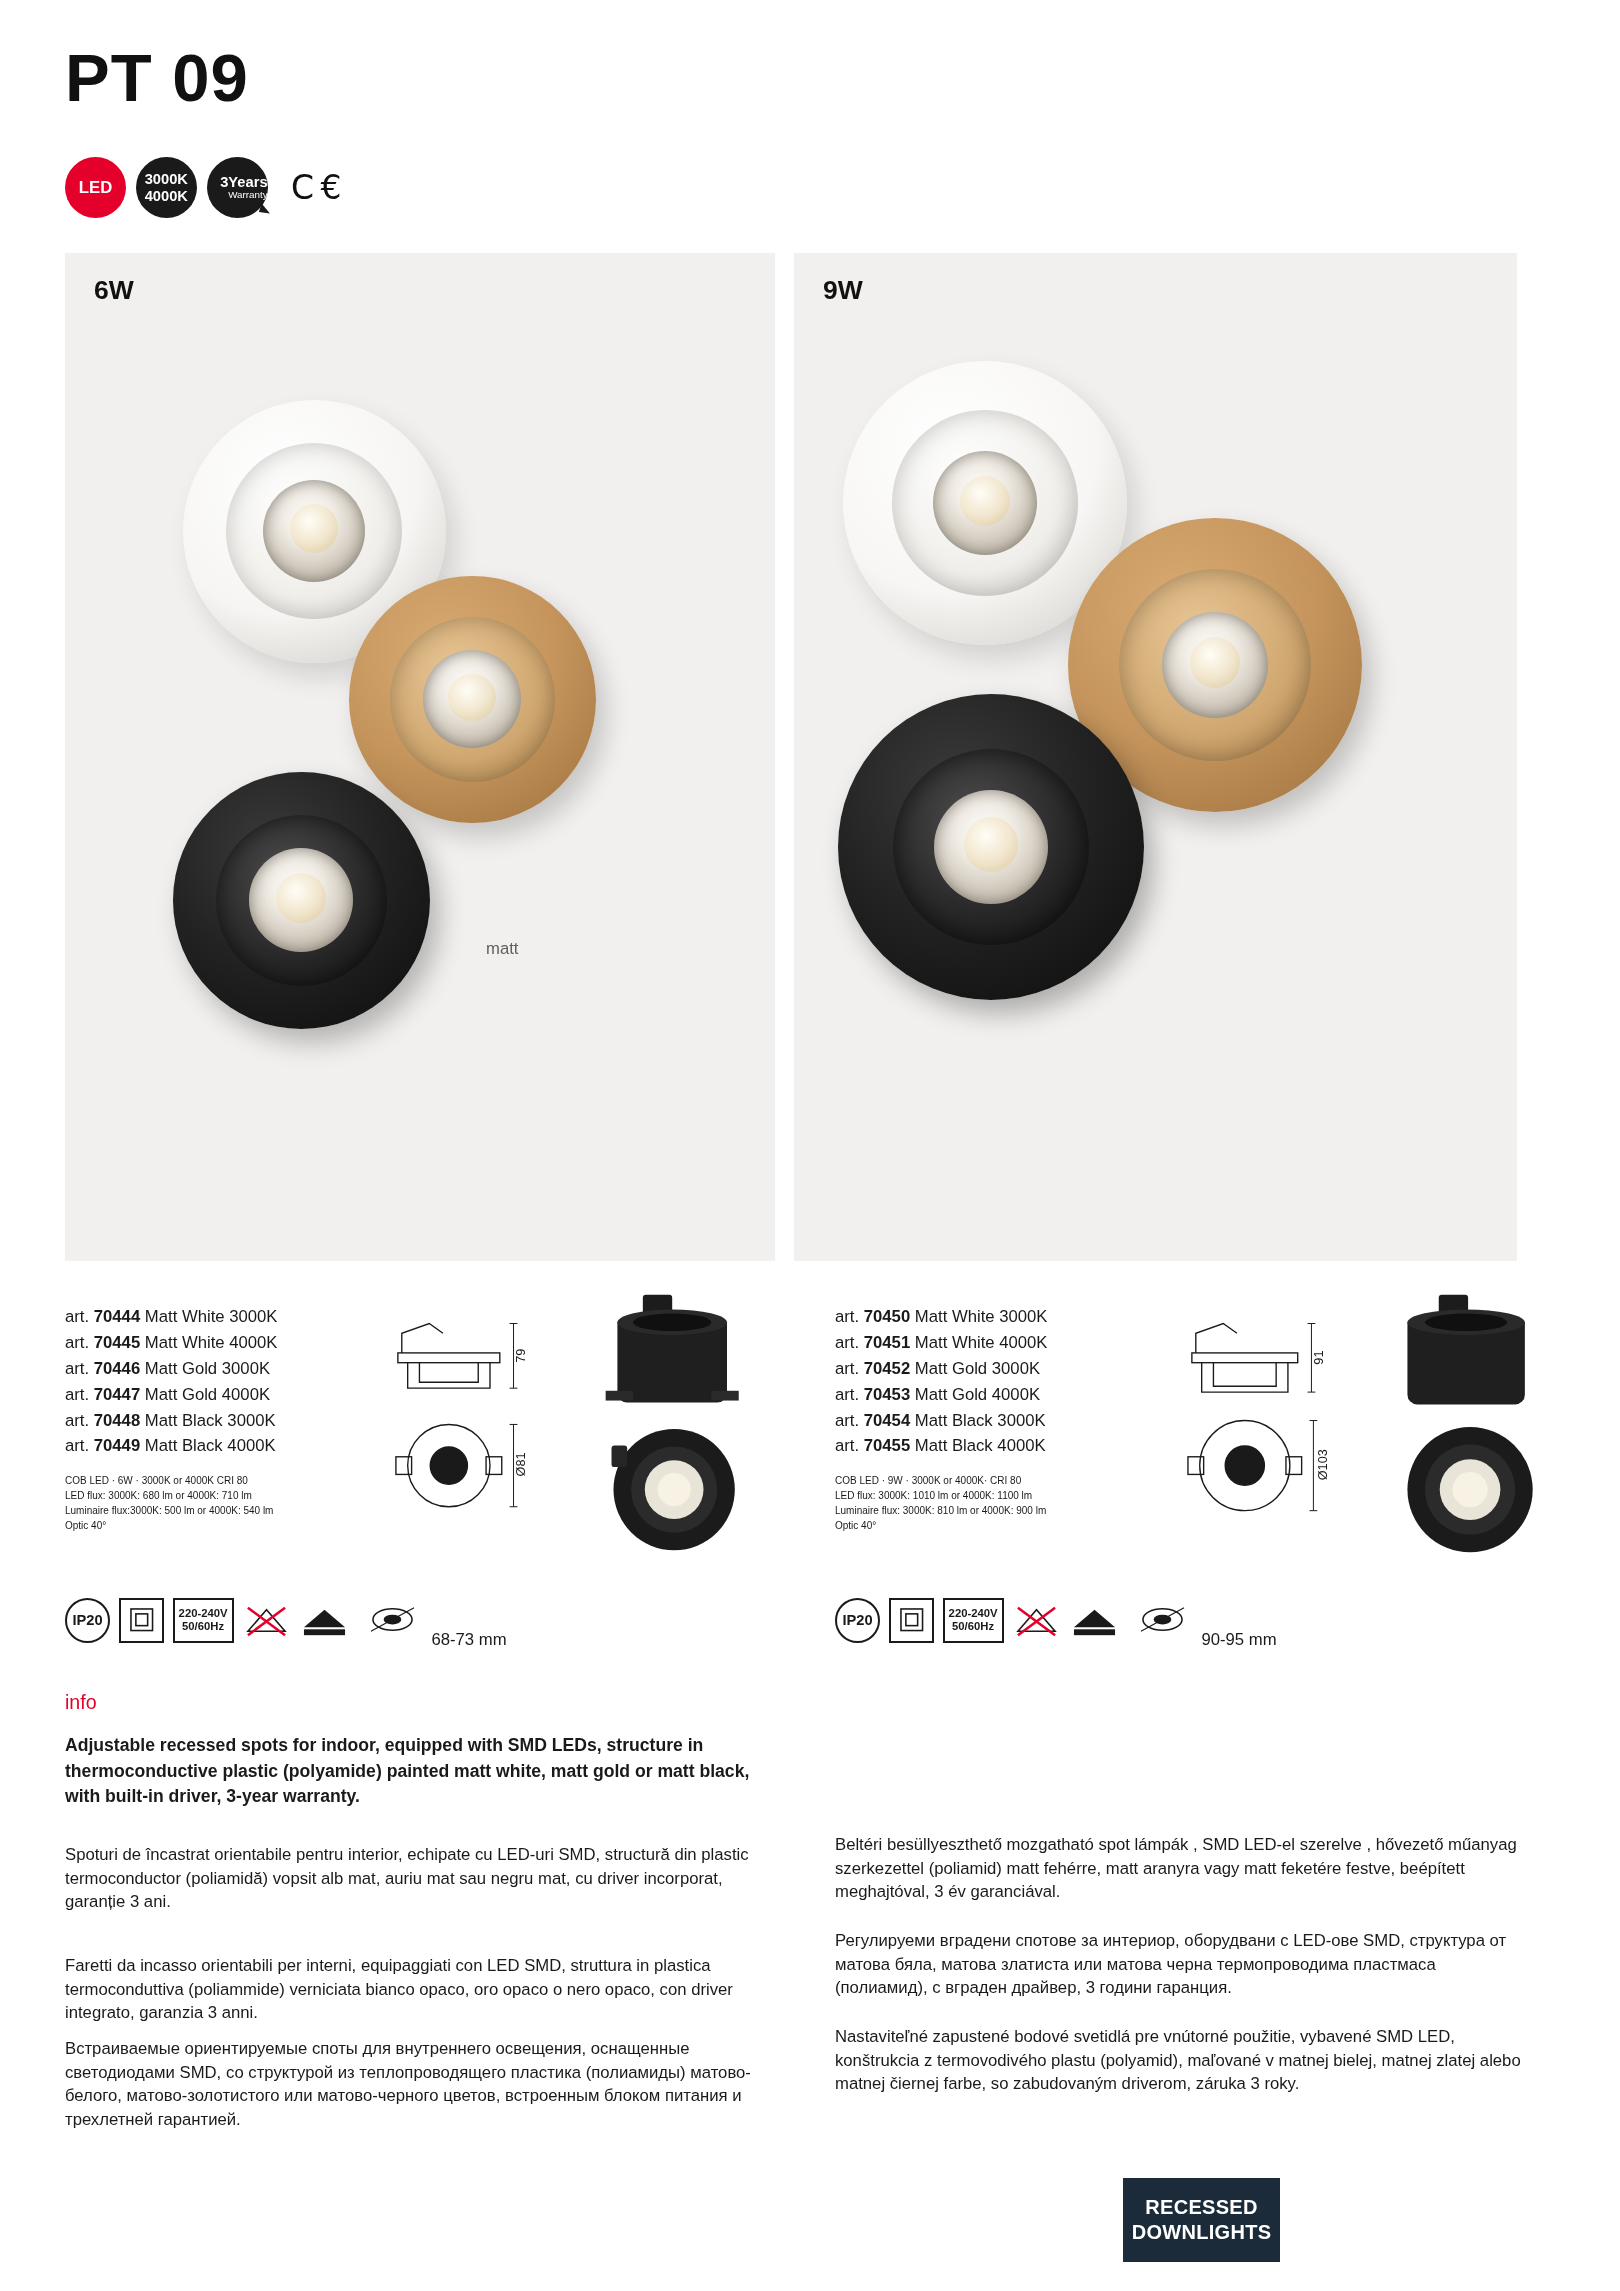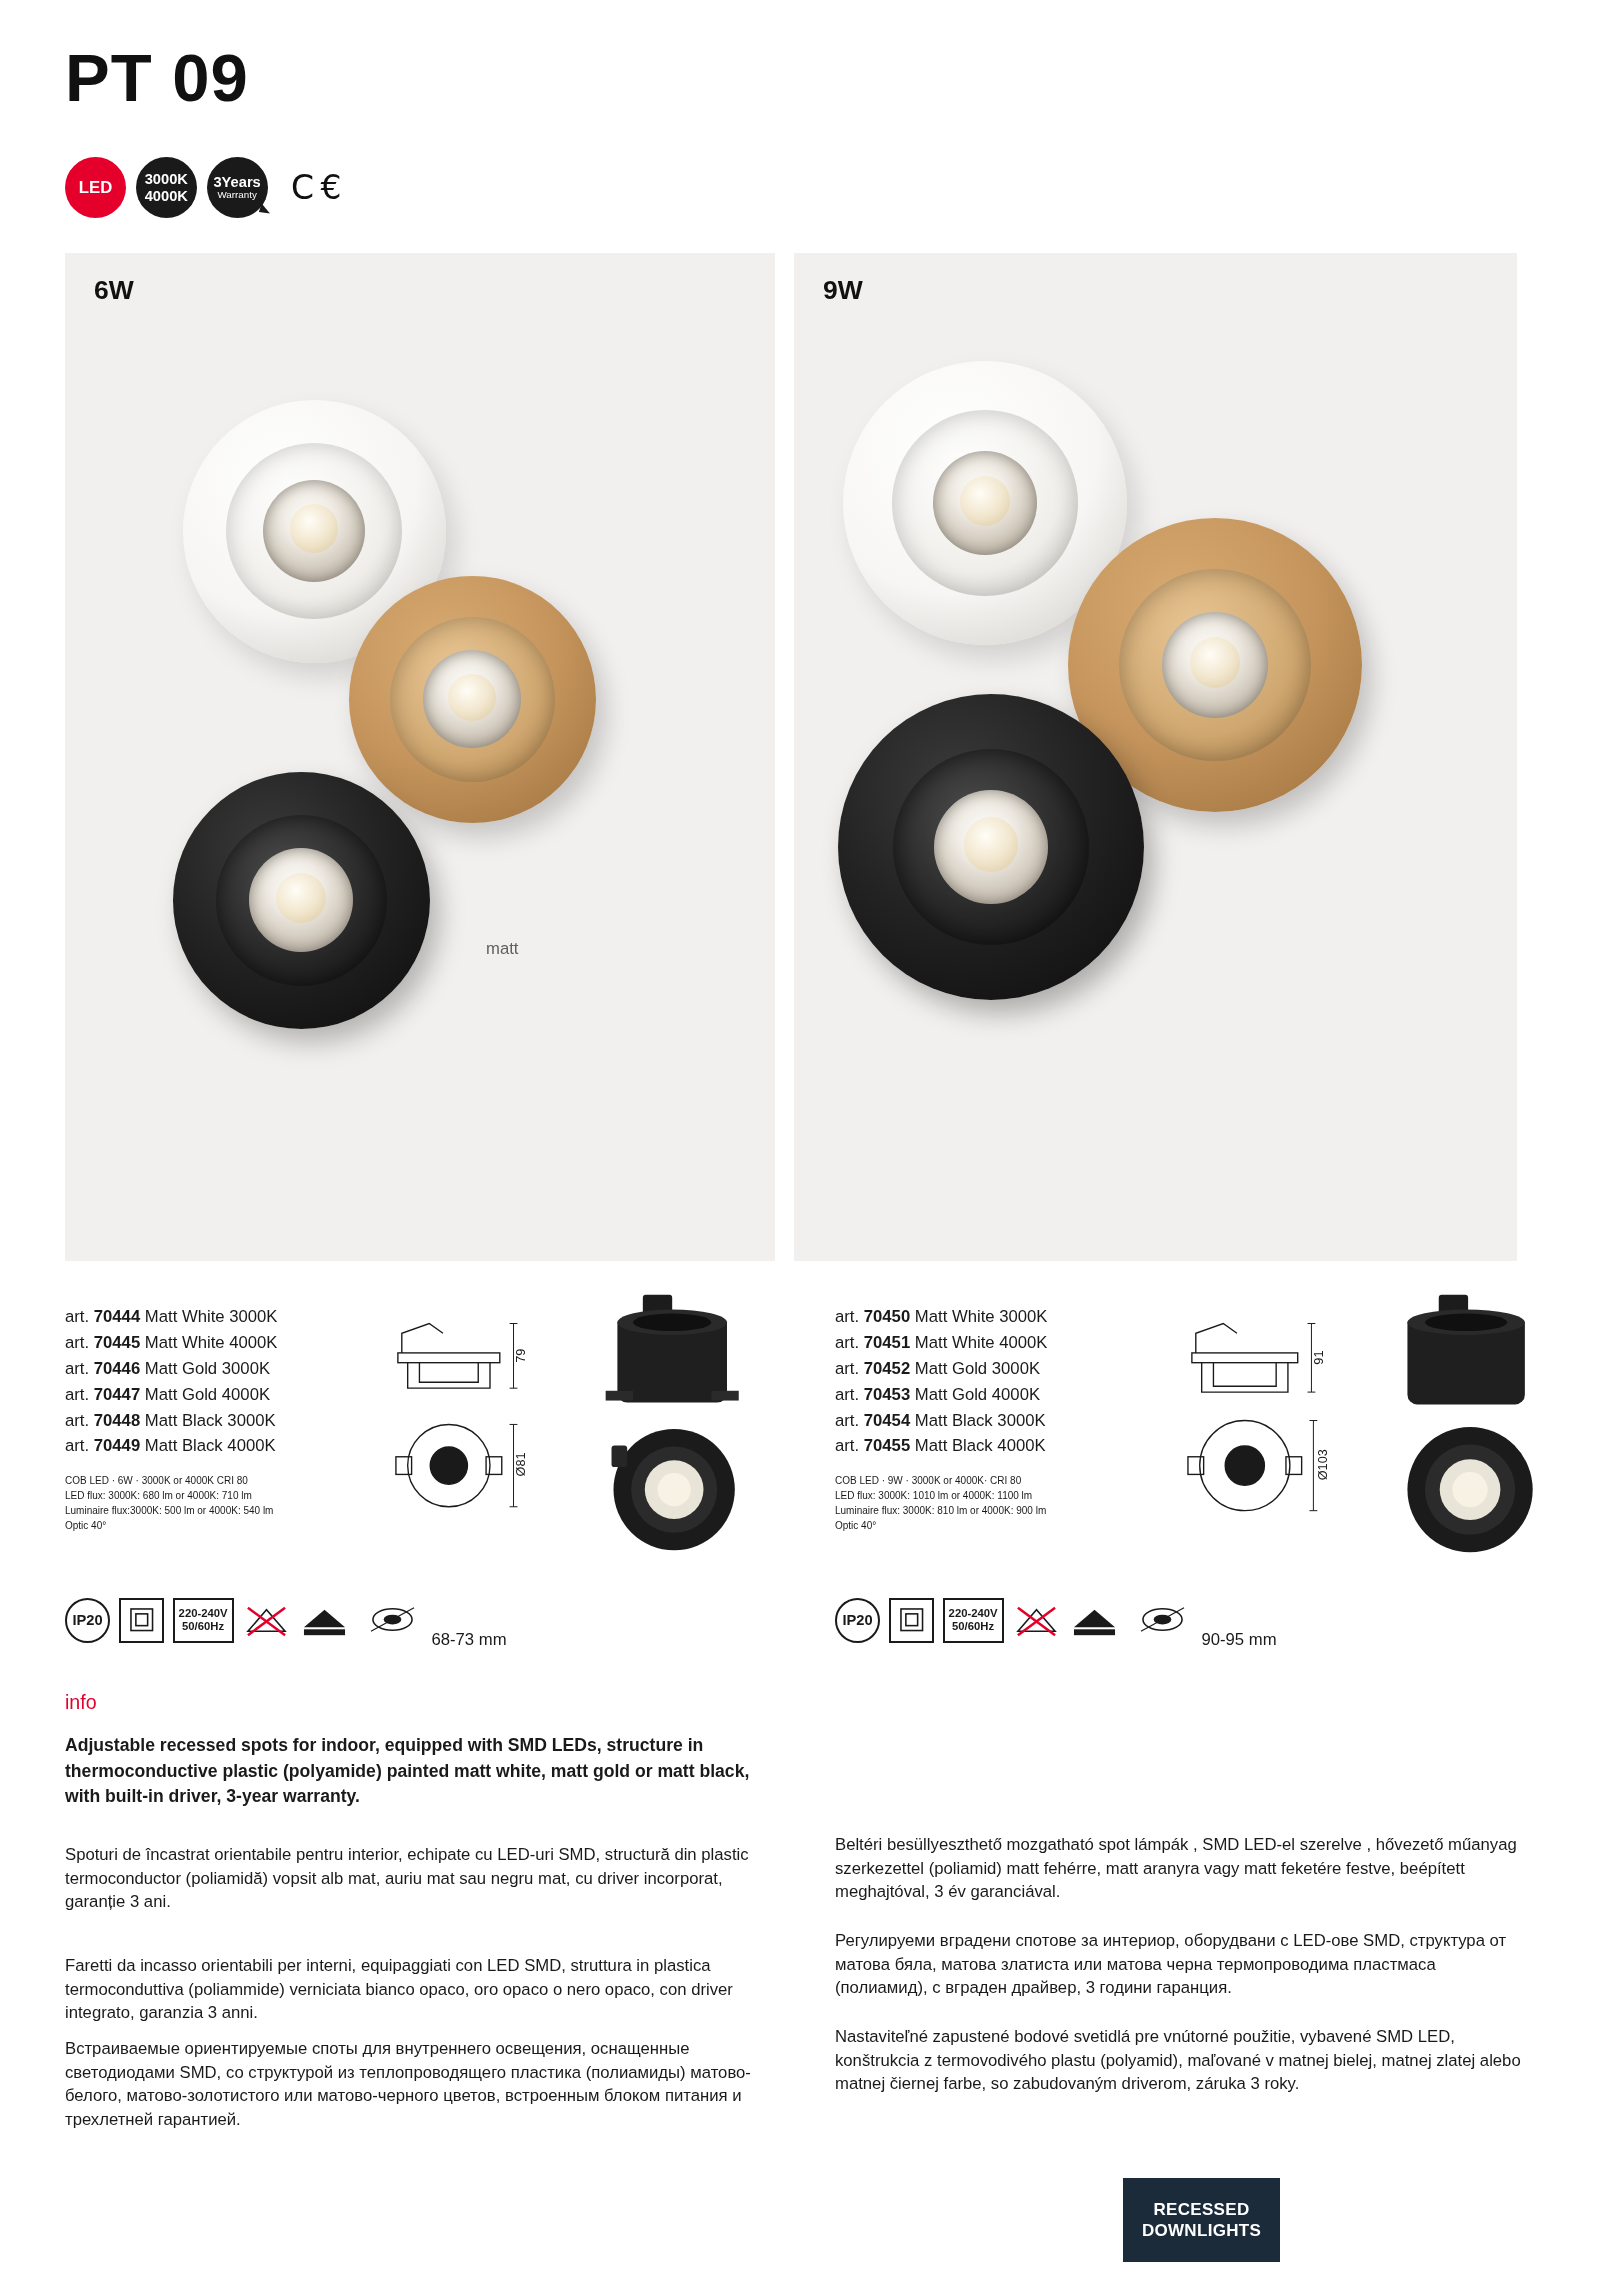--- a/index.html
+++ b/index.html
@@ -54,21 +54,21 @@
     display: flex; flex-direction: column;
     align-items: center; justify-content: center;
     line-height: 1.15;
   }
   .badge-warranty {
     width: 61px; height: 61px;
     border-radius: 50%;
     background: #1a1a1a;
     color: #fff;
     display: flex; flex-direction: column;
-    align-items: center; justify-content: center;
+    align-items: flex-end; justify-content: center;
     line-height: 1.1;
     position: relative;
   }
   .badge-warranty .w1 { font-size: 14.7px; font-weight: bold; }
   .badge-warranty .w2 { font-size: 9.8px; }
   .badge-warranty:after {
     content:"";
     position:absolute;
     right:-3.9px; bottom:3.9px;
     border-left: 11.8px solid #1a1a1a;
@@ -196,21 +196,21 @@
 
   
   .footer-tab {
     position:absolute;
     right: 0; top: 2178px;
     width: 157px; height: 84px;
     background:#1c2b3a;
     color:#fff;
     display:flex; flex-direction:column;
     align-items:center; justify-content:center;
-    font-size: 17px; font-weight: bold;
+    font-size: 20px; font-weight: bold;
     line-height:1.25;
     letter-spacing:0.3px;
   }
 </style>
 </head>
 <body>
 
 <div class="page">
 
   <div class="title">PT 09</div>

